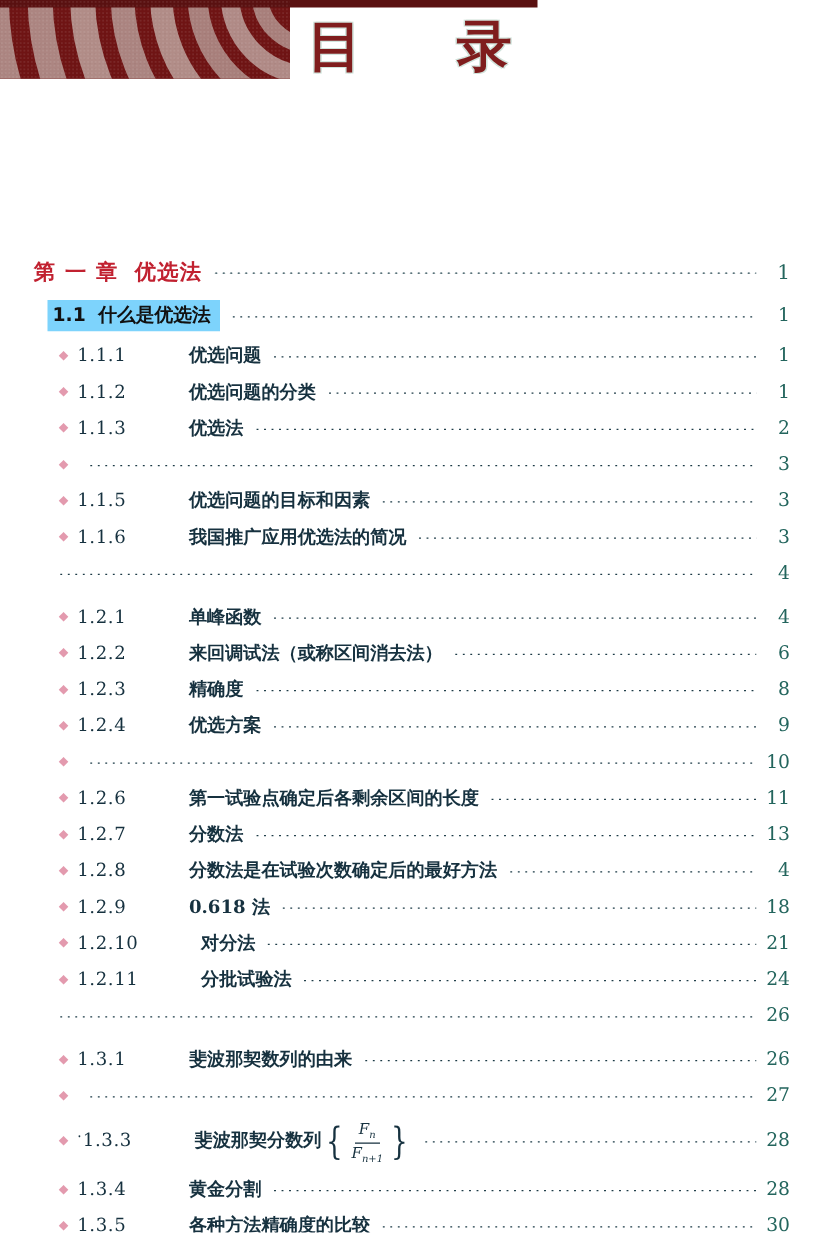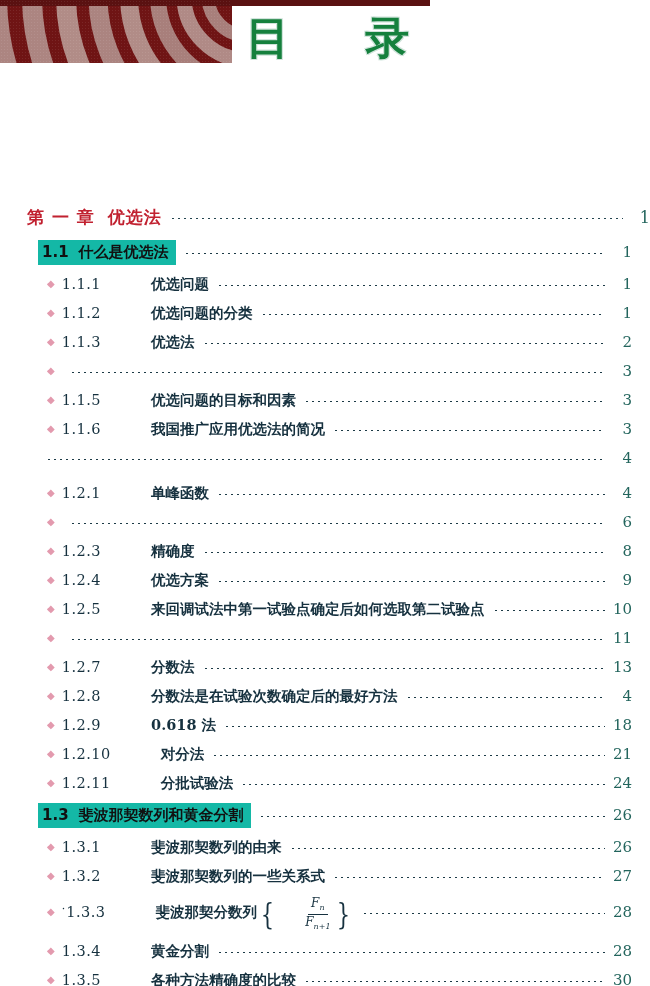--- a/index.html
+++ b/index.html
@@ -58,21 +58,21 @@
   .doc-title {
     position: absolute;
     left: 246px;
     top: 12px;
     width: 230px;
     height: 52px;
     font-family: "DejaVu Sans", "Liberation Sans", sans-serif;
     font-size: 44px;
     font-weight: 700;
     letter-spacing: 30px;
-    color: #15803d;
+    color: #7f1d1d;
     text-shadow:
        0  0 1px #d9e8e2,
        1px 1px 0 #cfe2da,
       -1px 1px 0 #cfe2da,
        1px -1px 0 #cfe2da,
       -1px -1px 0 #cfe2da;
     white-space: nowrap;
     line-height: 52px;
   }
 
@@ -90,39 +90,40 @@
     align-items: baseline;
     width: 650px;
     box-sizing: border-box;
     padding: 0 0 0 0;
   }
 
   
   .row.chapter {
     height: 34px;
     padding-left: 27px;
+    padding-right: 18px;
   }
   .row.chapter .label {
     color: #c12130;
     font-size: 17px;
     font-weight: 700;
     letter-spacing: 1px;
     white-space: nowrap;
     font-family: "DejaVu Serif", "Liberation Serif", serif;
   }
   .row.chapter .label .num { margin-right: 13px; }
 
   
   .row.section {
     height: 35px;
     padding-left: 38px;
     padding-right: 18px;
   }
   .row.section .hl {
-    background: #14b8a6;
+    background: #7dd3fc;
     padding: 2px 7px 3px 4px;
     display: inline-block;
     line-height: 19px;
     text-align: center;
   }
   .row.section .label {
     color: #111111;
     font-size: 15px;
     font-weight: 700;
     white-space: nowrap;
@@ -209,21 +210,20 @@
   }
   .frac {
     display: inline-flex;
     flex-direction: column;
     align-items: center;
     font-style: italic;
     font-size: 12px;
     line-height: 1.15;
     color: #16313f;
     padding: 0 1px;
-    margin-left: 24px;
   }
   .frac .over {
     border-bottom: 1px solid #16313f;
     padding: 0 3px 1px 3px;
   }
   .frac .under { padding: 1px 3px 0 3px; text-align: right; }
   .frac sub { font-size: 8px; font-style: italic; }
 
   .dotmark {
     color: #16313f;
@@ -309,43 +309,44 @@
       <span class="page">4</span>
     </div>
     <div class="row sub">
       <span class="bullet">◆</span>
       <span class="label"><span class="num">1.2.1</span><span class="txt">单峰函数</span></span>
       <span class="leader"></span>
       <span class="page">4</span>
     </div>
     <div class="row sub">
       <span class="bullet">◆</span>
+      <span class="label"><span class="num">1.2.2</span><span class="txt">来回调试法（或称区间消去法）</span></span>
       <span class="leader"></span>
       <span class="page">6</span>
     </div>
     <div class="row sub">
       <span class="bullet">◆</span>
       <span class="label"><span class="num">1.2.3</span><span class="txt">精确度</span></span>
       <span class="leader"></span>
       <span class="page">8</span>
     </div>
     <div class="row sub">
       <span class="bullet">◆</span>
       <span class="label"><span class="num">1.2.4</span><span class="txt">优选方案</span></span>
       <span class="leader"></span>
       <span class="page">9</span>
     </div>
     <div class="row sub">
       <span class="bullet">◆</span>
-      <span class="label"><span class="num">1.2.5</span><span class="txt">来回调试法中第一试验点确定后如何选取第二试验点</span></span>
       <span class="leader"></span>
       <span class="page">10</span>
     </div>
     <div class="row sub">
       <span class="bullet">◆</span>
+      <span class="label"><span class="num">1.2.6</span><span class="txt">第一试验点确定后各剩余区间的长度</span></span>
       <span class="leader"></span>
       <span class="page">11</span>
     </div>
     <div class="row sub">
       <span class="bullet">◆</span>
       <span class="label"><span class="num">1.2.7</span><span class="txt">分数法</span></span>
       <span class="leader"></span>
       <span class="page">13</span>
     </div>
     <div class="row sub">
@@ -366,33 +367,31 @@
       <span class="leader"></span>
       <span class="page">21</span>
     </div>
     <div class="row sub">
       <span class="bullet">◆</span>
       <span class="label"><span class="num">1.2.11</span><span class="txt">分批试验法</span></span>
       <span class="leader"></span>
       <span class="page">24</span>
     </div>
     <div class="row section">
-      <span class="hl"><span class="label"><span class="num">1.3</span><span class="txt">斐波那契数列和黄金分割</span></span></span>
       <span class="leader"></span>
       <span class="page">26</span>
     </div>
     <div class="row sub">
       <span class="bullet">◆</span>
       <span class="label"><span class="num">1.3.1</span><span class="txt">斐波那契数列的由来</span></span>
       <span class="leader"></span>
       <span class="page">26</span>
     </div>
     <div class="row sub">
       <span class="bullet">◆</span>
-      <span class="label"><span class="num">1.3.2</span><span class="txt">斐波那契数列的一些关系式</span></span>
       <span class="leader"></span>
       <span class="page">27</span>
     </div>
     <div class="row sub tall">
       <span class="bullet">◆</span>
       <span class="label"><span class="dotmark">·</span><span class="num">1.3.3</span><span class="txt">斐波那契分数列</span><span class="frac-wrap">
           <span class="brace">{</span>
           <span class="frac">
             <span class="over"><span>F</span><sub>n</sub></span>
             <span class="under"><span>F</span><sub>n+1</sub></span>

